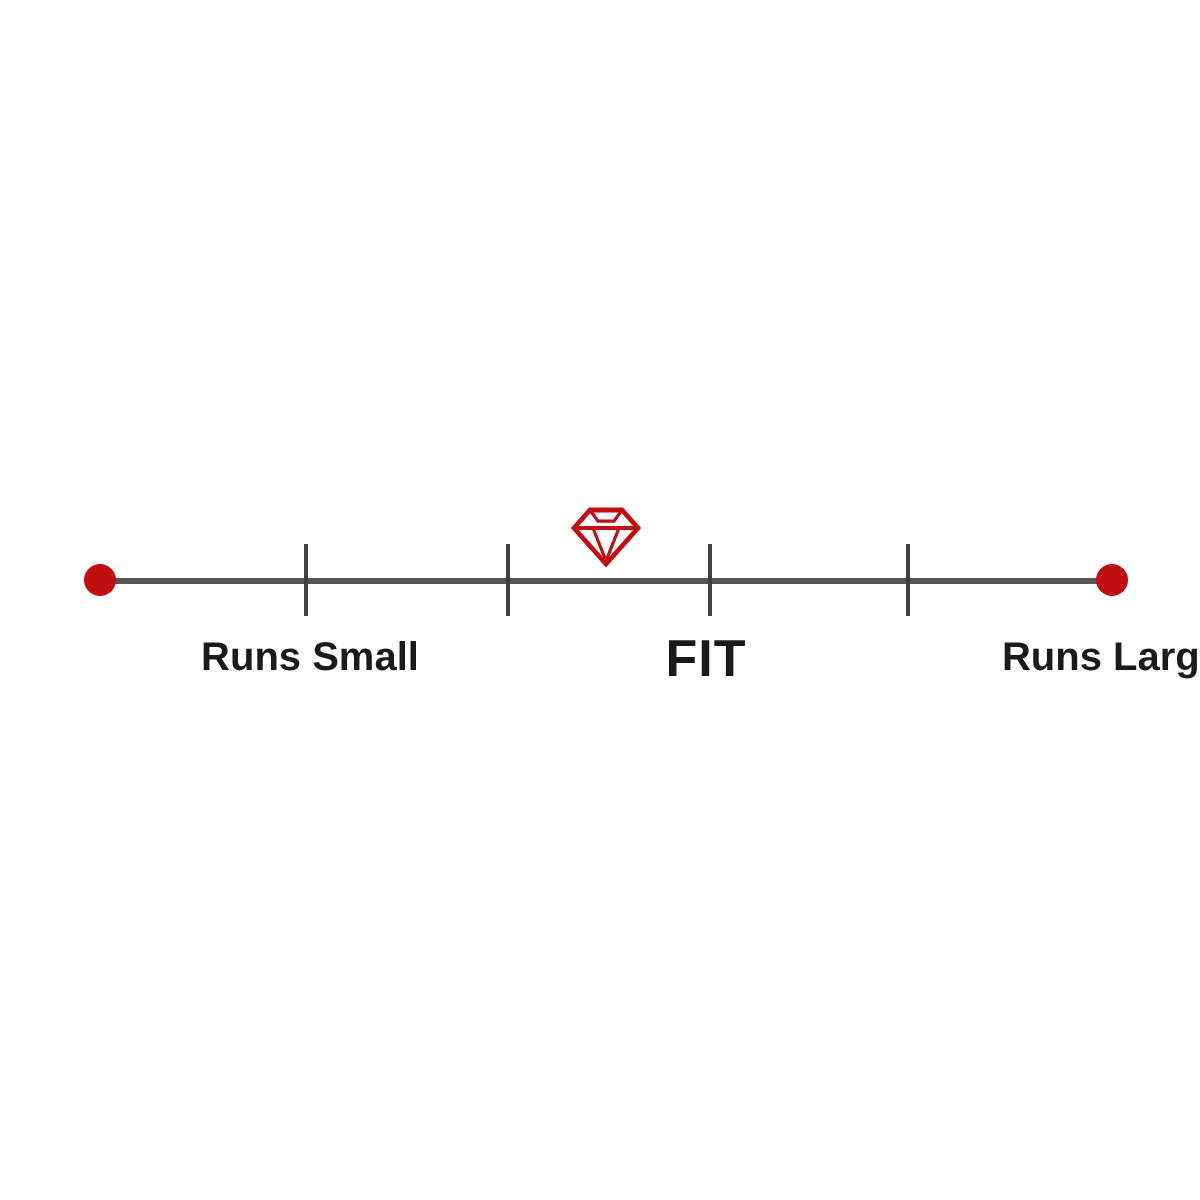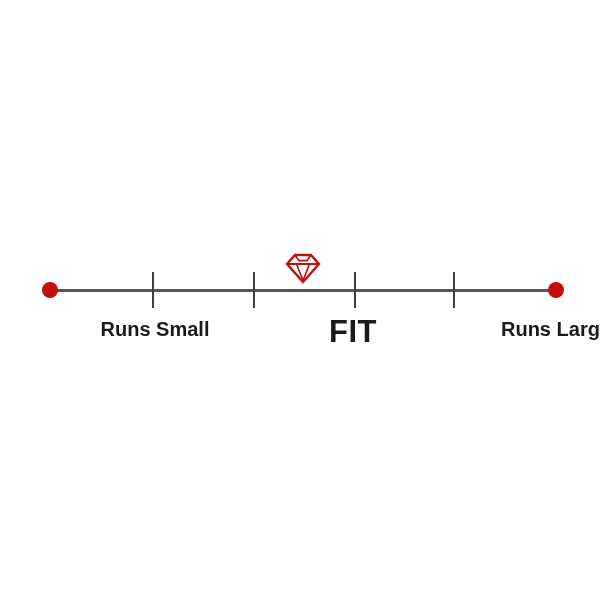--- a/index.html
+++ b/index.html
@@ -61,21 +61,21 @@
     line-height:0;
   }
   .label{
     position:absolute;
     transform:translateX(-50%);
     color:var(--text);
     font-weight:bold;
     white-space:nowrap;
   }
   .label.small-lbl{left:105px;top:318px;font-size:20px;}
-  .label.fit-lbl{left:303px;top:314px;font-size:31px;letter-spacing:0.5px;}
+  .label.fit-lbl{left:303px;top:314px;font-size:26px;letter-spacing:0.5px;}
   .label.large-lbl{left:506px;top:318px;font-size:20px;}
 </style>
 </head>
 <body>
 
 <div class="canvas">
   <div class="scale">
 
     <div class="scale-line"></div>
 

